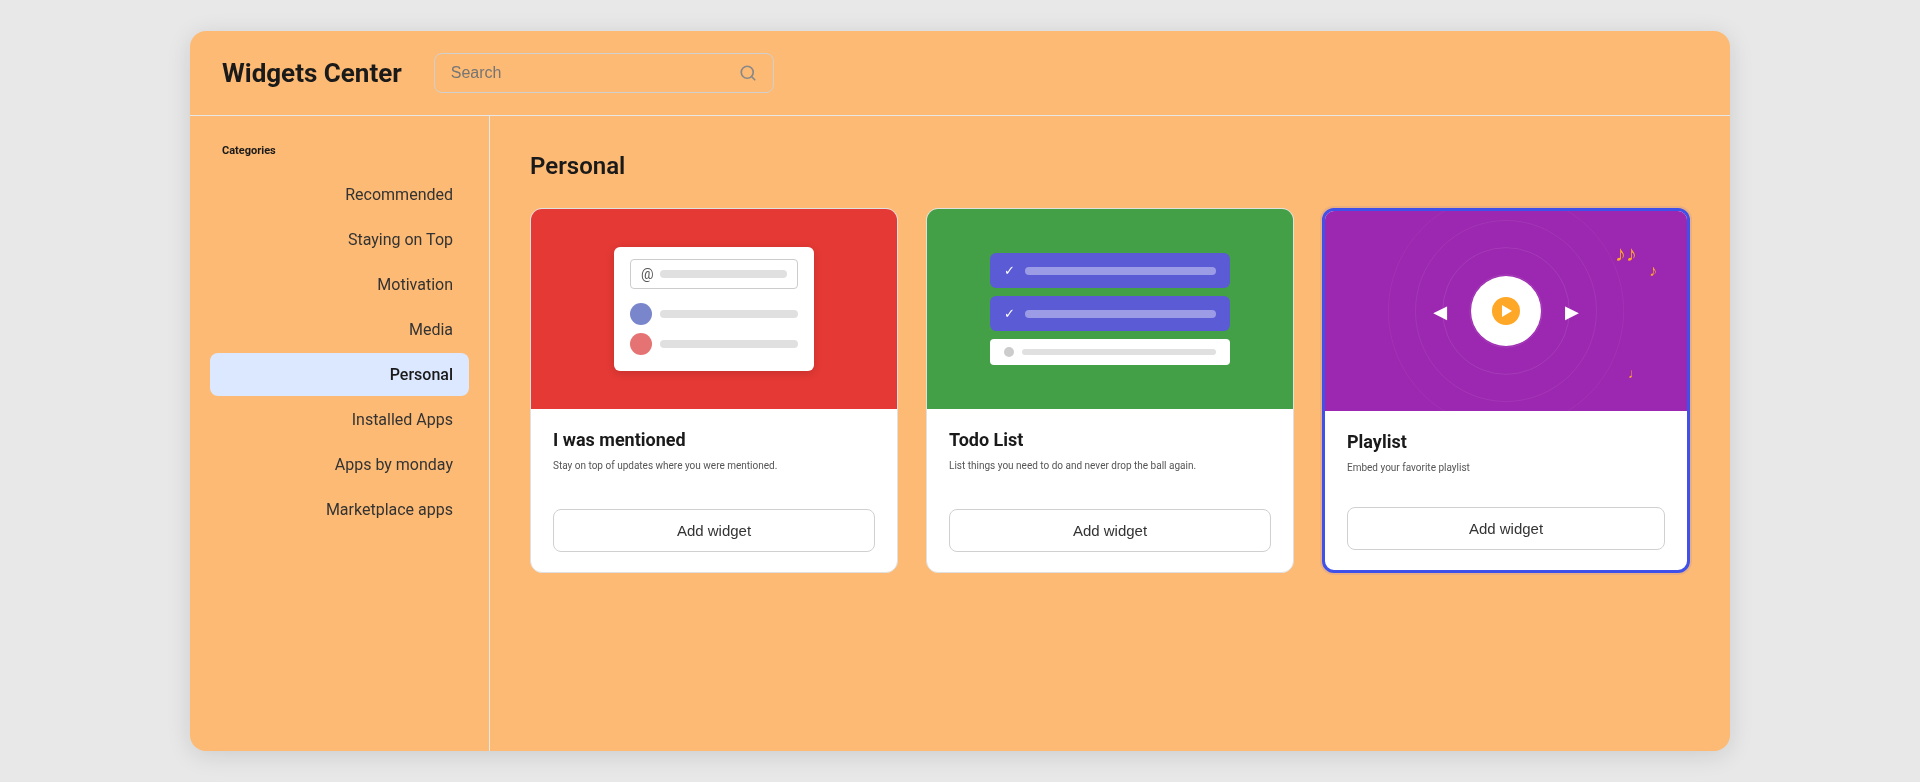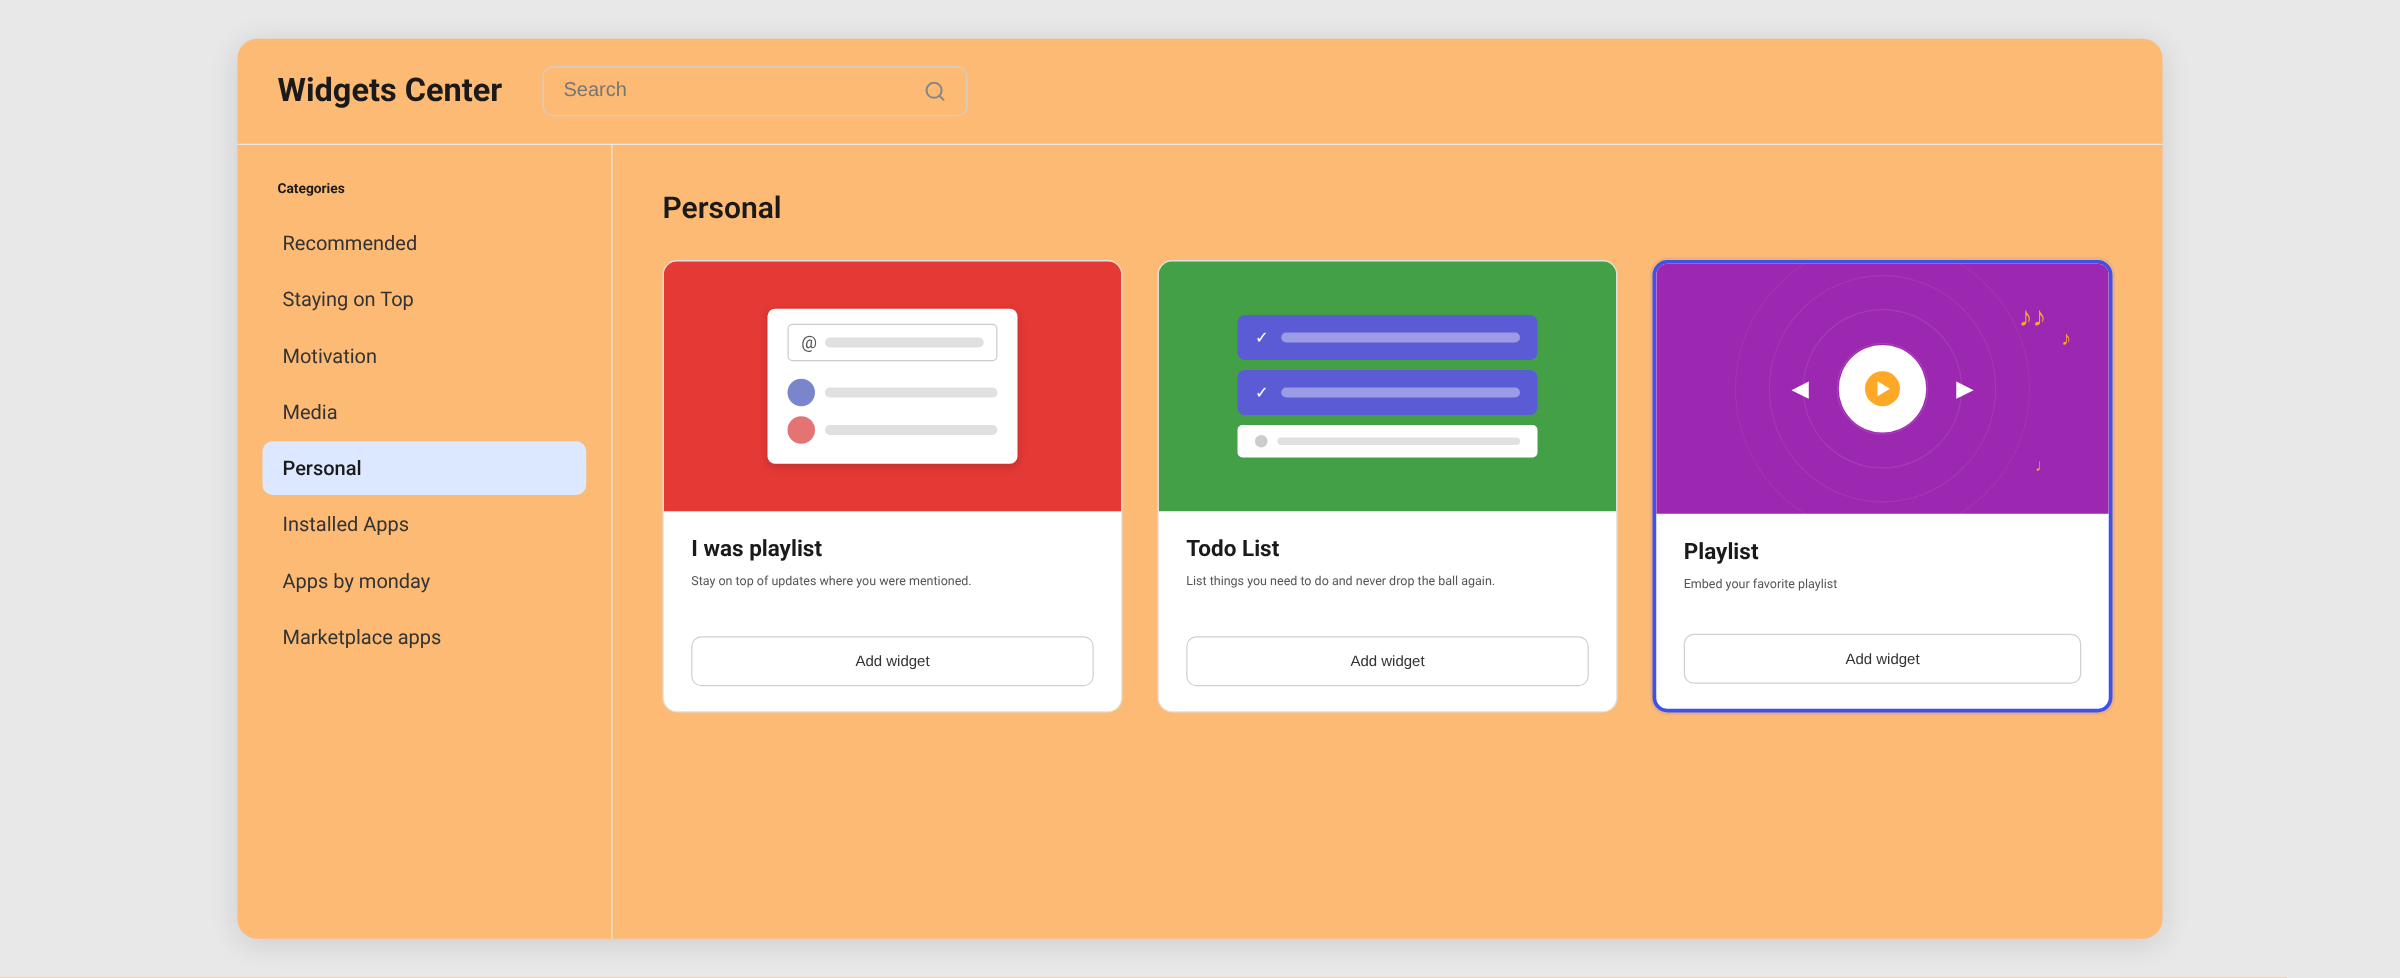--- a/index.html
+++ b/index.html
@@ -76,20 +76,21 @@
     }
     .sidebar-item {
       display: block;
       padding: 12px 16px;
       border-radius: 8px;
       font-size: 16px;
       color: #333;
       cursor: pointer;
       margin-bottom: 2px;
       text-decoration: none;
+      text-align: right;
     }
     .sidebar-item.active {
       background: #dce8ff;
       color: #1a1a1a;
       font-weight: 500;
     }
     .content-area {
       flex: 1;
       padding: 36px 40px;
       overflow-y: auto;
@@ -290,21 +291,21 @@
       color: #555;
       line-height: 1.5;
       flex: 1;
       margin-bottom: 32px;
     }
     .add-widget-btn {
       border: 1.5px solid #d0d0d0;
       border-radius: 8px;
       background: #fff;
       padding: 12px;
-      font-size: 12px;
+      font-size: 15px;
       color: #333;
       cursor: pointer;
       text-align: center;
       width: 100%;
       font-weight: 500;
     }
   </style>
 </head>
 <body>
 
@@ -350,21 +351,21 @@
                 <div class="mention-avatar"></div>
                 <div class="mention-line"></div>
               </div>
               <div class="mention-row">
                 <div class="mention-avatar mention-avatar-2"></div>
                 <div class="mention-line"></div>
               </div>
             </div>
           </div>
           <div class="card-body">
-            <div class="card-name">I was playlist</div>
+            <div class="card-name">I was mentioned</div>
             <div class="card-desc">Stay on top of updates where you were mentioned.</div>
             <button class="add-widget-btn">Add widget</button>
           </div>
         </div>
 
         <div class="card">
           <div class="card-image card-img-todo">
             <div class="todo-mock">
               <div class="todo-item">
                 <span class="todo-check">✓</span>

